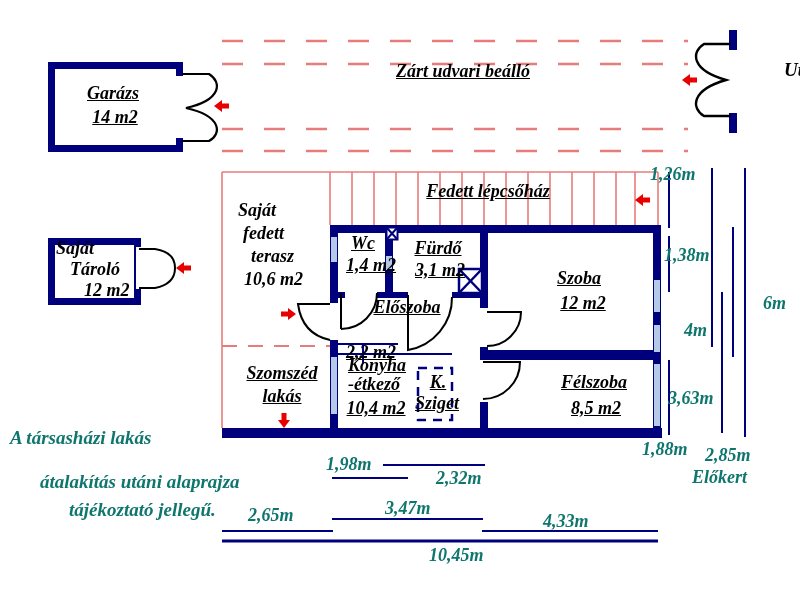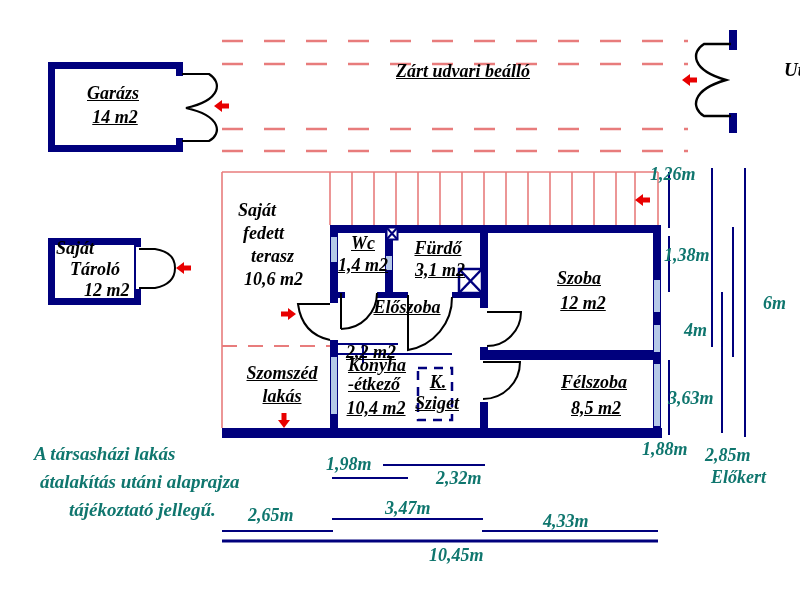--- a/index.html
+++ b/index.html
@@ -145,28 +145,29 @@
   <div class="label ctr" style="left:113px;top:84px;">Garázs</div>
   <div class="label ctr" style="left:115px;top:108px;text-align:right;">14 m2</div>
 
   <div class="label big" style="left:744px;top:60px;margin-left:40px;">Utca</div>
   <div class="label ctr" style="left:463px;top:62px;">Zárt udvari beálló</div>
 
   <div class="label" style="left:56px;top:239px;">Saját</div>
   <div class="label" style="left:70px;top:260px;">Tároló</div>
   <div class="label" style="left:84px;top:281px;">12 m2</div>
 
+  <div class="label ctr" style="left:488px;top:182px;">Fedett lépcsőház</div>
 
   <div class="label" style="left:238px;top:201px;">Saját</div>
   <div class="label" style="left:243px;top:224px;">fedett</div>
   <div class="label" style="left:251px;top:247px;">terasz</div>
   <div class="label" style="left:244px;top:270px;">10,6 m2</div>
 
   <div class="label ctr" style="left:363px;top:234px;">Wc</div>
-  <div class="label ctr" style="left:363px;top:256px;">1,4 m2</div>
+  <div class="label ctr" style="left:363px;top:256px;padding-left:16px;">1,4 m2</div>
 
   <div class="label ctr" style="left:438px;top:239px;">Fürdő</div>
   <div class="label ctr" style="left:440px;top:261px;">3,1 m2</div>
 
   <div class="label ctr" style="left:579px;top:269px;">Szoba</div>
   <div class="label ctr" style="left:583px;top:294px;">12 m2</div>
 
   <div class="label ctr" style="left:367px;top:298px;margin-left:40px;">Előszoba</div>
   <div class="label ctr" style="left:371px;top:323px;margin-top:20px;">2,2 m2</div>
 
@@ -183,25 +184,25 @@
   <div class="label ctr" style="left:282px;top:364px;">Szomszéd</div>
   <div class="label ctr" style="left:282px;top:387px;">lakás</div>
 
   <div class="dim" style="left:650px;top:165px;">1,26m</div>
   <div class="dim" style="left:664px;top:246px;">1,38m</div>
   <div class="dim" style="left:684px;top:321px;">4m</div>
   <div class="dim" style="left:763px;top:294px;">6m</div>
   <div class="dim" style="left:668px;top:389px;">3,63m</div>
   <div class="dim" style="left:642px;top:440px;">1,88m</div>
   <div class="dim" style="left:705px;top:446px;">2,85m</div>
-  <div class="dim" style="left:711px;top:468px;">Előkert</div>
+  <div class="dim" style="left:692px;top:468px;">Előkert</div>
   <div class="dim" style="left:326px;top:455px;">1,98m</div>
   <div class="dim" style="left:436px;top:469px;">2,32m</div>
   <div class="dim" style="left:248px;top:506px;">2,65m</div>
   <div class="dim" style="left:385px;top:499px;">3,47m</div>
   <div class="dim" style="left:543px;top:512px;">4,33m</div>
   <div class="dim" style="left:429px;top:546px;">10,45m</div>
 
-  <div class="dim note" style="left:10px;top:444px;margin-left:24px;">A társasházi lakás</div>
+  <div class="dim note" style="left:10px;top:428px;">A társasházi lakás</div>
   <div class="dim note" style="left:69px;top:500px;">tájékoztató jellegű.</div>
   <div class="dim note" style="left:40px;top:472px;">átalakítás utáni alaprajza</div>
 
 </div>
 
 </body></html>

